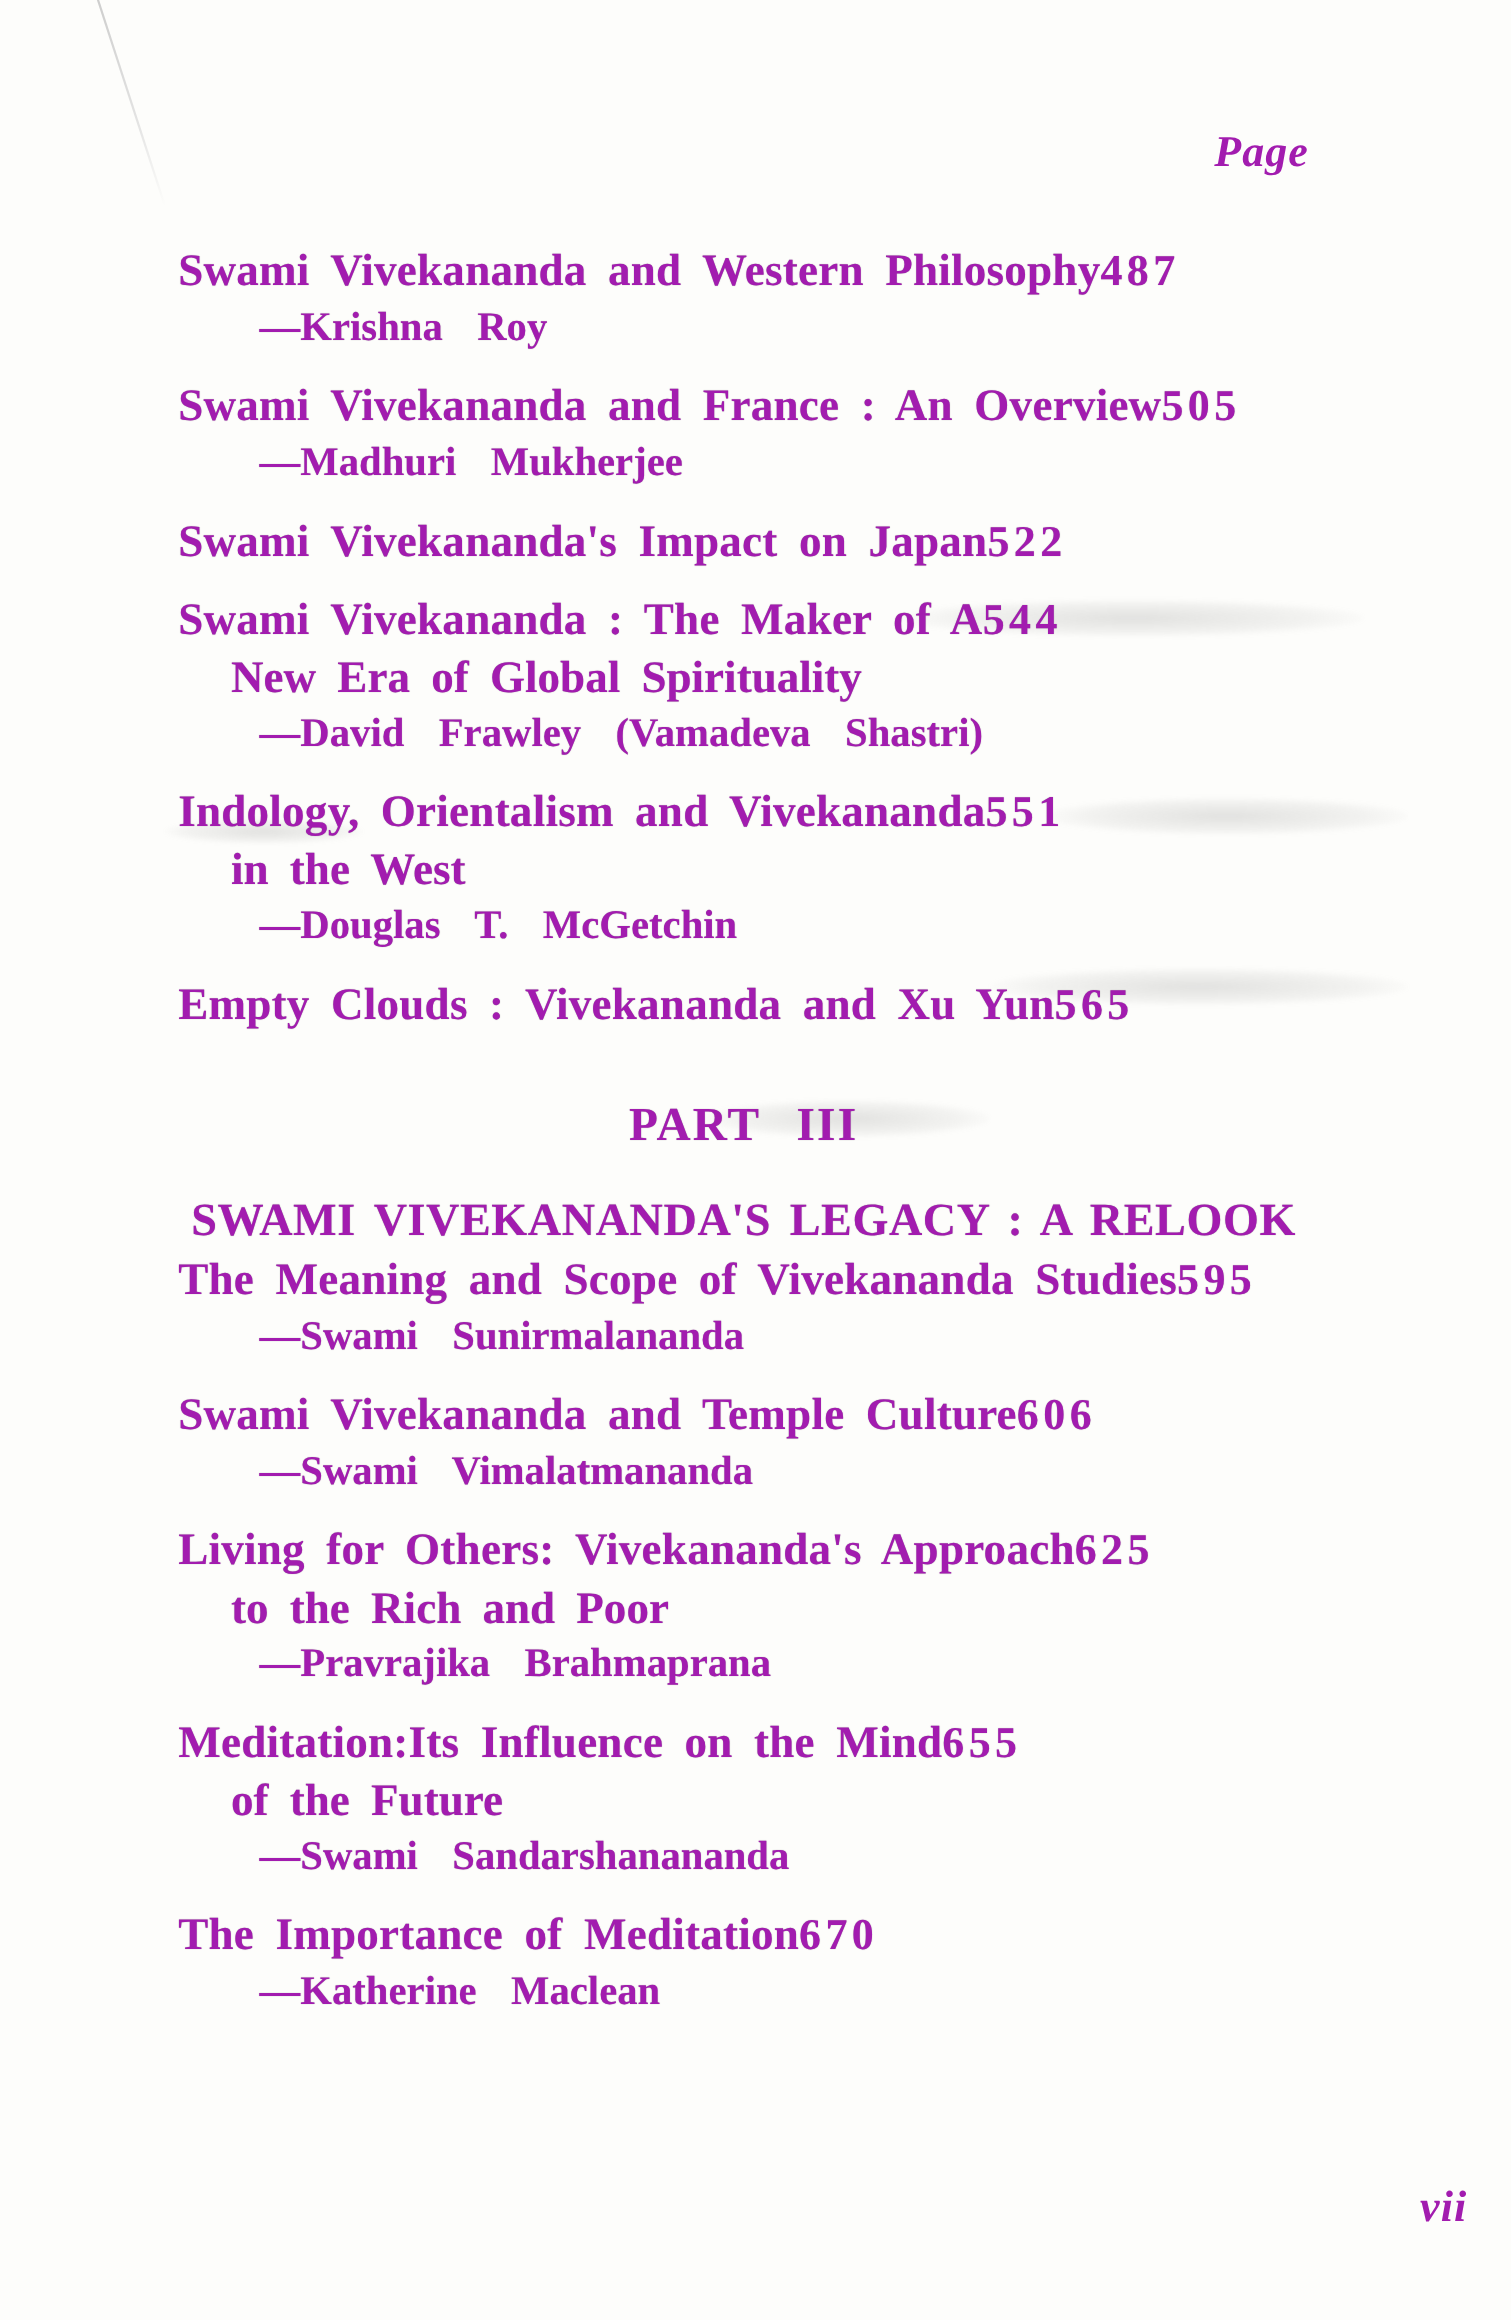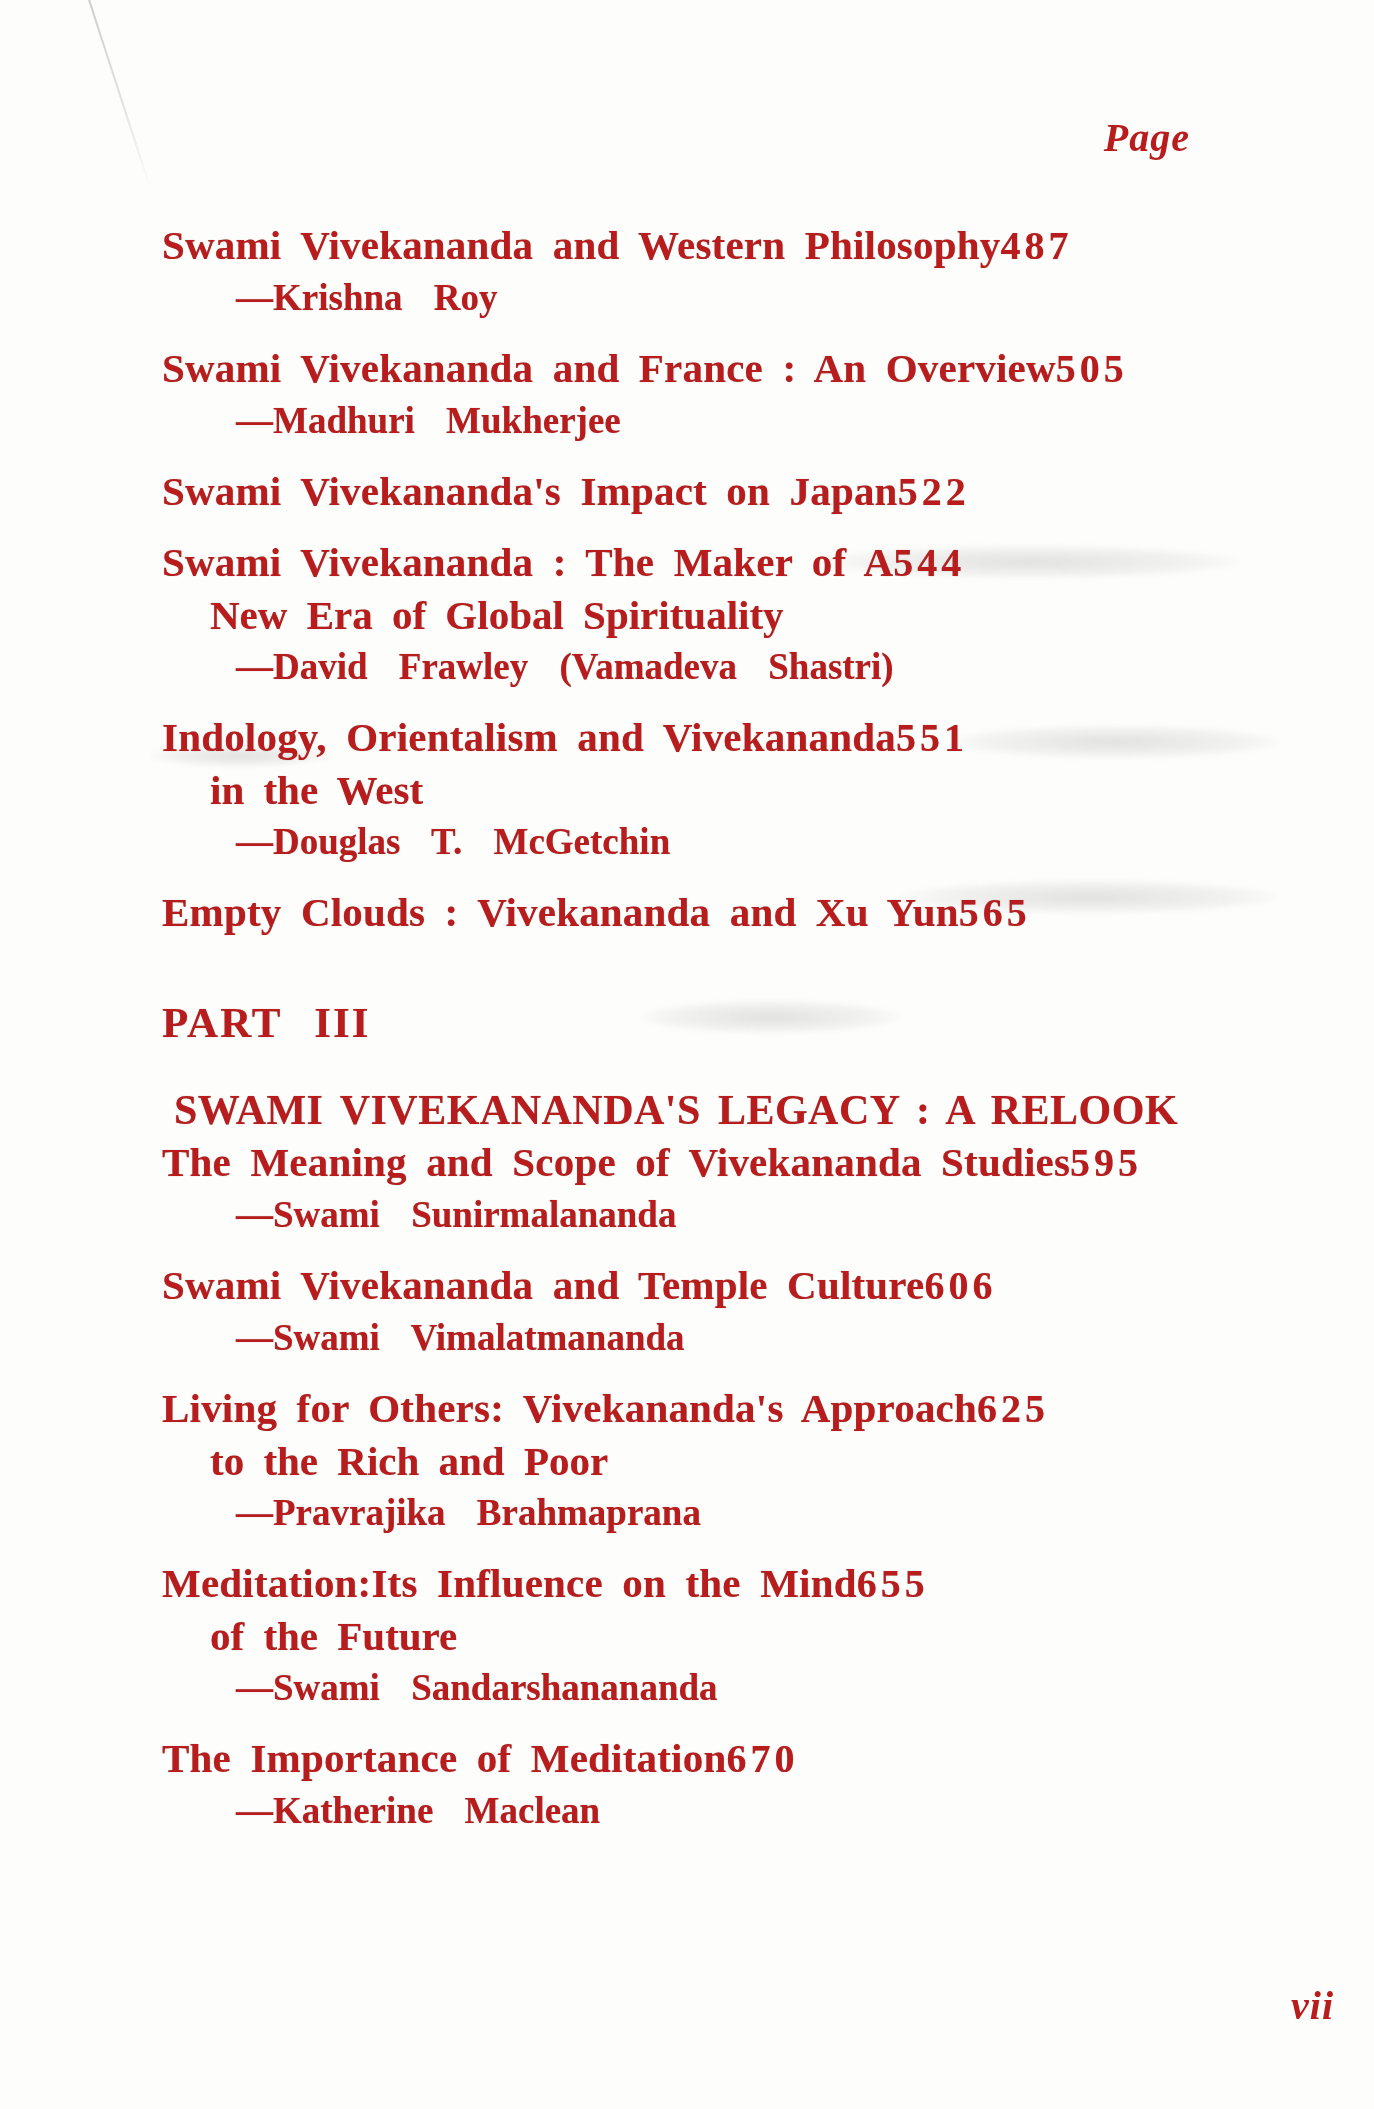--- a/index.html
+++ b/index.html
@@ -8,21 +8,21 @@
     background: #e8e8e8;
   }
   .scan-page {
     position: relative;
     width: 1374px;
     height: 2109px;
     background: #fdfdfb;
     overflow: hidden;
     font-family: "Liberation Serif", "DejaVu Serif", serif;
     font-weight: bold;
-    color: #b91c1c;
+    color: #a21caf;
   }
   .content {
     position: absolute;
     left: 162px;
     top: 112px;
     width: 1028px; 
   }
   .page-label {
     text-align: right;
     font-style: italic;
@@ -58,21 +58,21 @@
     padding-left: 48px;
     font-size: 41px;
     word-spacing: 9px;
   }
   .entry .author {
     padding-left: 74px;
     font-size: 37px;
     word-spacing: 22px;
   }
   .part-heading {
-    text-align: left;
+    text-align: center;
     font-size: 43px;
     line-height: 52px;
     margin-top: 58px;
     word-spacing: 20px;
     letter-spacing: 2px;
     text-shadow: 0 0 1px rgba(0,0,0,0.35);
   }
   .section-subtitle {
     text-align: center;
     font-size: 42px;

